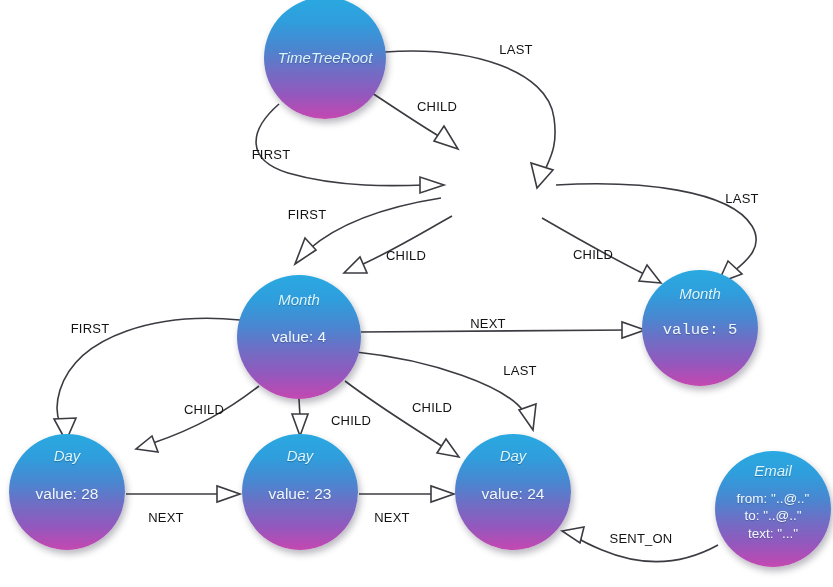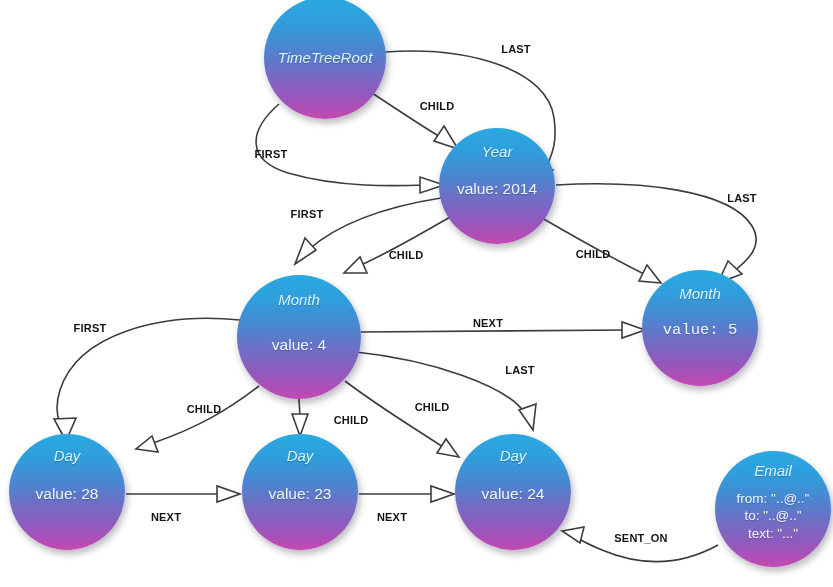--- a/index.html
+++ b/index.html
@@ -33,22 +33,22 @@
   }
   .arrow-head {
     fill: #ffffff;
     stroke: #3b3b42;
     stroke-width: 1.6;
     stroke-linejoin: miter;
   }
   .edge-label {
     position: absolute;
     font-family: "Liberation Sans", sans-serif;
-    font-weight: bold;
-    font-size: 11px;
+    font-weight: normal;
+    font-size: 13px;
     color: #131313;
     white-space: nowrap;
     letter-spacing: 0.2px;
     transform: translate(-50%, -50%);
     user-select: none;
   }
   .node {
     position: absolute;
     border-radius: 50%;
     box-shadow: 2px 4px 7px rgba(40,40,60,0.33);
@@ -187,28 +187,24 @@
       <path class="edge-path" d="M 718,545 C 680,566 640,566 602,550 C 590,545 582,541 578,538"></path>
       <polygon class="arrow-head" points="562,531 584,527 580,543"></polygon>
     </g>
 
   </svg>
 
   <div class="node node-gradient" style="left:264px; top:-3px; width:122px; height:122px; justify-content:center;">
     <div class="node-title">TimeTreeRoot</div>
   </div>
 
-  <div class="node node-gradient" style="left:439px; top:128px; width:116px; height:116px; padding-top:16px; box-sizing:border-box;">
-    <div class="node-title">Year</div>
-    <div class="node-value" style="margin-top:18px;">value: 2014</div>
-  </div>
 
   <div class="node node-gradient" style="left:237px; top:275px; width:124px; height:124px; padding-top:17px; box-sizing:border-box;">
     <div class="node-title">Month</div>
-    <div class="node-value" style="margin-top:26px;">value: 4</div>
+    <div class="node-value" style="margin-top:18px;">value: 4</div>
   </div>
 
   <div class="node node-gradient" style="left:642px; top:270px; width:116px; height:116px; padding-top:16px; box-sizing:border-box;">
     <div class="node-title">Month</div>
     <div class="node-value" style="margin-top:18px;font-family:Liberation Mono, monospace;">value: 5</div>
   </div>
 
   <div class="node node-gradient" style="left:9px; top:434px; width:116px; height:116px; padding-top:14px; box-sizing:border-box;">
     <div class="node-title">Day</div>
     <div class="node-value" style="margin-top:19px;">value: 28</div>

